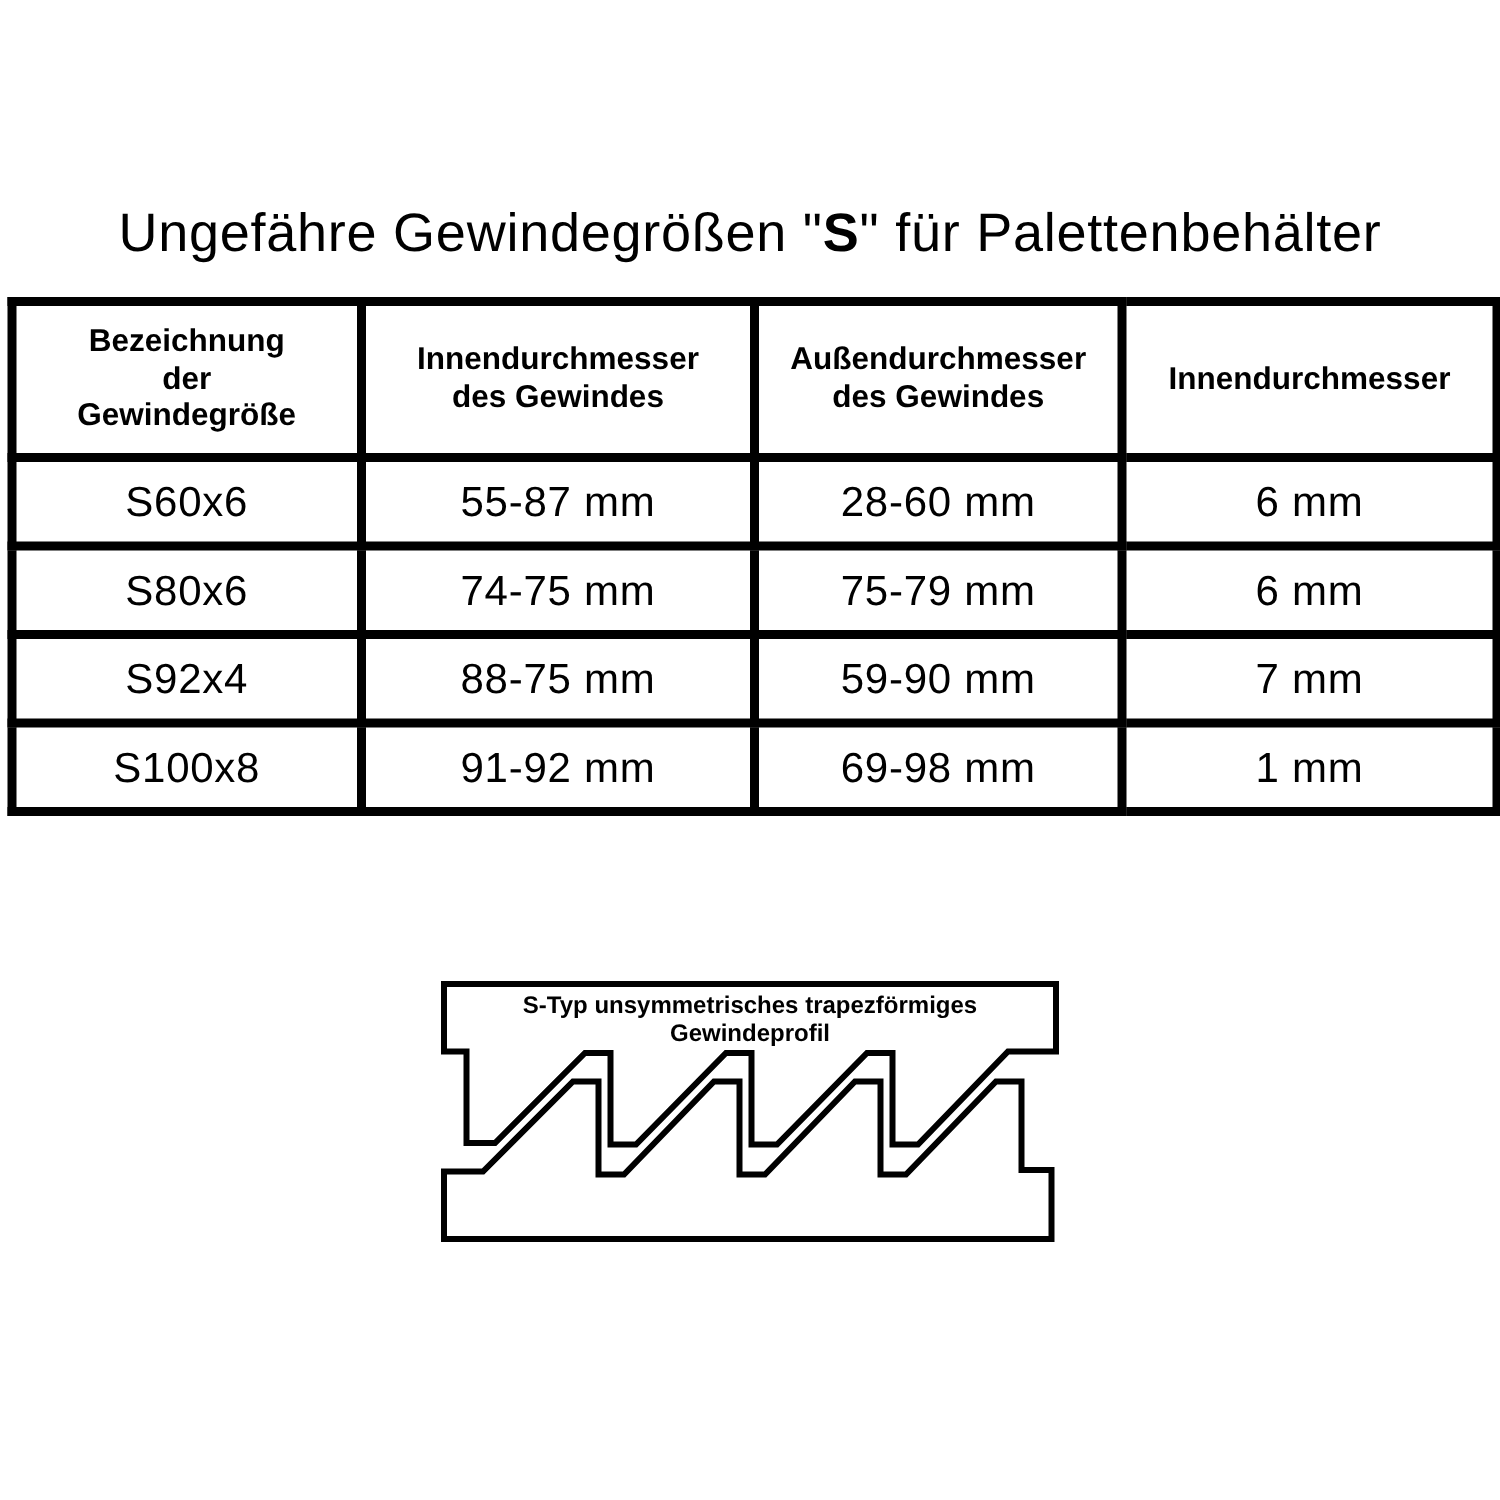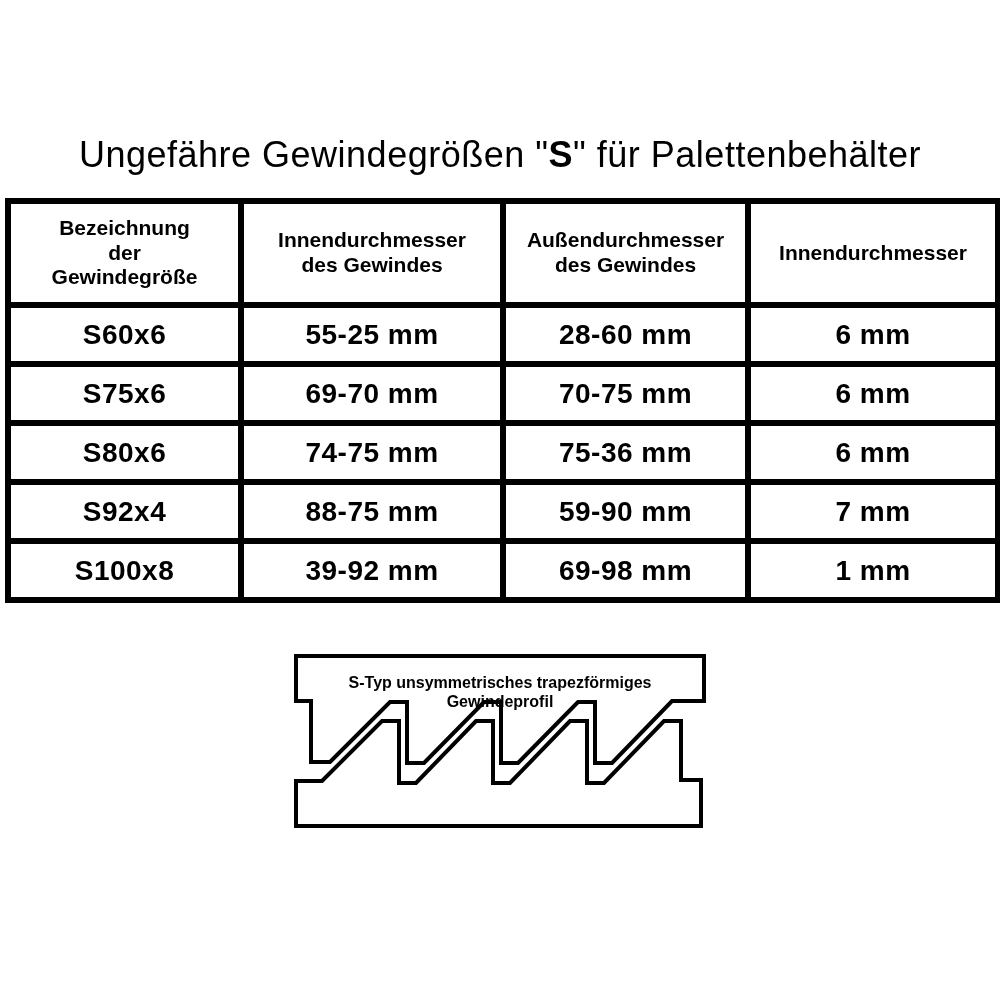--- a/index.html
+++ b/index.html
@@ -48,42 +48,42 @@
   }
   .spec-table thead th {
     height: 98px;
     font-size: 21px;
     font-weight: bold;
     line-height: 1.18;
   }
   .spec-table tbody td {
     height: 53px;
     font-size: 28px;
-    font-weight: bold;
+    font-weight: normal;
     letter-spacing: 0.5px;
   }
 
   .diagram {
     position: absolute;
     left: 294px;
     top: 653px;
     width: 412px;
     height: 176px;
   }
   .diagram svg {
     position: absolute;
     left: 0;
     top: 0;
     width: 412px;
     height: 176px;
   }
   .diagram-caption {
     position: absolute;
     left: 0;
-    top: 18px;
+    top: 6px;
     width: 412px;
     height: 42px;
     display: flex;
     flex-direction: column;
     justify-content: center;
     font-size: 16px;
     font-weight: bold;
     line-height: 19px;
     text-align: center;
   }
@@ -118,45 +118,39 @@
           <div>des Gewindes</div>
         </th>
         <th>
           <div>Innendurchmesser</div>
         </th>
       </tr>
     </thead>
     <tbody>
       <tr>
         <td>S60x6</td>
-        <td>55-25 mm</td>
+        <td>55-87 mm</td>
         <td>28-60 mm</td>
-        <td>6 mm</td>
-      </tr>
-      <tr>
-        <td>S75x6</td>
-        <td>69-70 mm</td>
-        <td>70-75 mm</td>
         <td>6 mm</td>
       </tr>
       <tr>
         <td>S80x6</td>
         <td>74-75 mm</td>
-        <td>75-36 mm</td>
+        <td>75-79 mm</td>
         <td>6 mm</td>
       </tr>
       <tr>
         <td>S92x4</td>
         <td>88-75 mm</td>
         <td>59-90 mm</td>
         <td>7 mm</td>
       </tr>
       <tr>
         <td>S100x8</td>
-        <td>39-92 mm</td>
+        <td>91-92 mm</td>
         <td>69-98 mm</td>
         <td>1 mm</td>
       </tr>
     </tbody>
   </table>
 
   <div class="diagram">
     <svg viewBox="0 0 412 176" xmlns="http://www.w3.org/2000/svg">
 
       <path d="M 2 3 H 410 V 48 H 378 L 318 110 H 301 V 49 H 284 L 224 110 H 207 V 49 H 190 L 130 110 H 113 V 49 H 96 L 36 109 H 17 V 48 H 2 Z" fill="#ffffff" stroke="#000000" stroke-width="4" stroke-linejoin="miter"></path>

